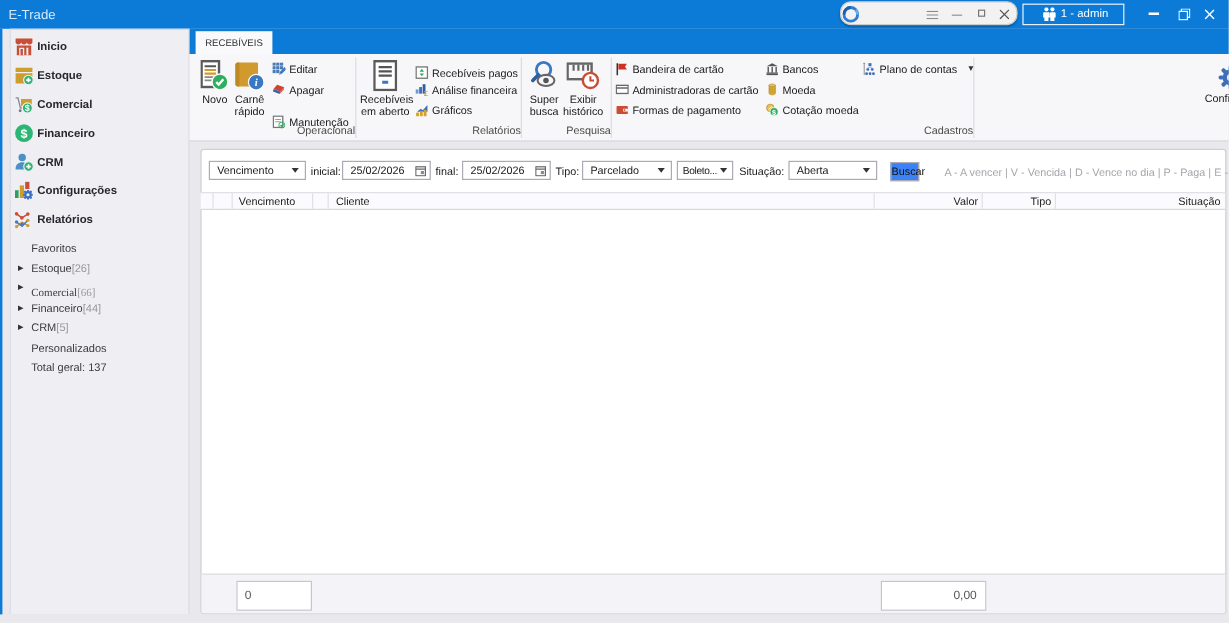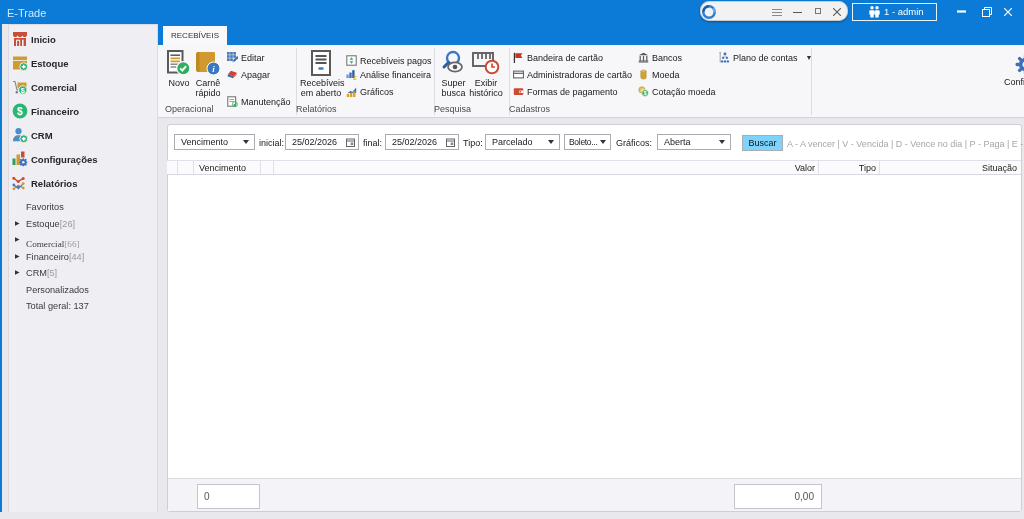--- a/index.html
+++ b/index.html
@@ -19,31 +19,31 @@
 .navitem { position:absolute; left:12px; height:16px; display:flex; align-items:center; gap:3px; font-size:9.5px; font-weight:bold; color:#26262e; }
 .navitem svg { width:16px; height:16px; }
 .tree { position:absolute; left:26px; font-size:9.2px; color:#3a3a40; white-space:nowrap; }
 .tree .n { color:#9a99a0; }
 .tri { position:absolute; left:15px; font-size:6px; color:#333; top-margin:0; }
 
 #tabband { left:158px; top:24px; width:866px; height:21px; background:#0b7bd7; }
 #tab { left:163px; top:26px; width:64px; height:19px; background:#f9f8fa; color:#333; font-size:8px; text-align:center; line-height:20px; }
 #ribbon { left:158px; top:45px; width:866px; height:73px; background:#f7f6f8; border-bottom:1px solid #d4d3da; }
 .gsep { position:absolute; top:48px; width:1px; height:67px; background:#dddce2; }
-.glabel { position:absolute; top:104px; font-size:9px; color:#4a4a4a; text-align:left; }
+.glabel { position:absolute; top:104px; font-size:9px; color:#4a4a4a; text-align:right; }
 .bigbtn { position:absolute; text-align:center; font-size:9px; color:#1a1a1a; line-height:9.5px; }
 .bigbtn svg { display:block; margin:0 auto 3px auto; }
 .smallbtn { position:absolute; height:17px; display:flex; align-items:center; gap:3px; font-size:9px; color:#1a1a1a; white-space:nowrap; }
 .smallbtn svg { width:11px; height:11px; }
 
 #panel { left:167px; top:124px; width:855px; height:388px; background:#fff; border:1px solid #cfced6; border-radius:3px; }
 .lbl { position:absolute; font-size:9px; color:#1a1a1a; }
 .input { position:absolute; background:#fff; border:1px solid #ababb3; font-size:9px; color:#1a1a1a; }
 .combo-arrow { position:absolute; right:5px; top:5px; width:0; height:0; border-left:3.5px solid transparent; border-right:3.5px solid transparent; border-top:4px solid #333; }
-#buscar { left:742px; top:135px; width:41px; height:16px; background:#7dd3fc; border:1px solid #ababb3; font-size:9px; text-align:center; line-height:15px; color:#111; }
+#buscar { left:742px; top:135px; width:24px; height:16px; background:#3b82f6; border:1px solid #ababb3; font-size:9px; text-align:center; line-height:15px; color:#111; }
 #legend { left:787px; top:139px; font-size:9px; color:#a6a5ab; white-space:nowrap; }
 
 #thead { left:167px; top:160px; width:854px; height:15px; background:#fbfafc; border-top:1px solid #e1e0e6; border-bottom:1px solid #d8d7df; }
 .th { position:absolute; top:0; height:13px; border-right:1px solid #e1e0e6; font-size:9px; color:#222; line-height:14px; }
 
 #footer { left:168px; top:478px; width:853px; height:33px; background:#f4f3f7; border-top:1px solid #dddce2; }
 .fbox { position:absolute; background:#fff; border:1px solid #c6c5cf; font-size:10px; color:#555; }
 #bottomstrip { left:0px; top:512px; width:1024px; height:7px; background:#e9e8ec; }
 </style>
 </head>
@@ -402,30 +402,31 @@
     </svg></div>
 <div class="abs lbl" style="left:363px;top:138px;">final:</div>
 <div class="abs input" style="left:385px;top:134px;width:74px;height:16px;line-height:15px;padding-left:6px;">25/02/2026<svg style="position:absolute;right:3px;top:3px;" width="9" height="9" viewBox="0 0 9 9">
       <rect x="0.5" y="1" width="8" height="7.5" fill="#fff" stroke="#666" stroke-width="1"></rect>
       <path d="M0.5 3h8" stroke="#666" stroke-width="1"></path>
       <rect x="4.7" y="4.5" width="2.6" height="2.6" fill="#888"></rect>
     </svg></div>
 <div class="abs lbl" style="left:463px;top:138px;">Tipo:</div>
 <div class="abs input" style="left:485px;top:134px;width:75px;height:16px;line-height:15px;padding-left:6px;">Parcelado<span class="combo-arrow"></span></div>
 <div class="abs input" style="left:564px;top:134px;width:47px;height:16px;line-height:15px;padding-left:4px;letter-spacing:-0.3px;font-size:8.5px;">Boleto...<span class="combo-arrow" style="right:4px;"></span></div>
-<div class="abs lbl" style="left:616px;top:138px;">Gráficos:</div>
+<div class="abs lbl" style="left:616px;top:138px;">Situação:</div>
 <div class="abs input" style="left:657px;top:134px;width:74px;height:16px;line-height:15px;padding-left:6px;">Aberta<span class="combo-arrow"></span></div>
 <div class="abs" id="buscar">Buscar</div>
 <div class="abs" id="legend">A - A vencer | V - Vencida | D - Vence no dia | P - Paga | E - Estornado</div>
 
 <div class="abs" id="thead">
   <div class="th" style="left:0;width:11px;"></div>
   <div class="th" style="left:11px;width:16px;"></div>
   <div class="th" style="left:27px;width:67px;padding-left:5px;">Vencimento</div>
   <div class="th" style="left:94px;width:13px;"></div>
+  <div class="th" style="left:107px;width:455px;padding-left:6px;">Cliente</div>
   <div class="th" style="left:562px;width:90px;text-align:right;padding-right:3px;">Valor</div>
   <div class="th" style="left:652px;width:61px;text-align:right;padding-right:3px;">Tipo</div>
   <div class="th" style="left:713px;width:140px;text-align:right;padding-right:3px;border-right:none;">Situação</div>
 </div>
 
 <div class="abs" id="footer"></div>
 <div class="abs fbox" style="left:197px;top:484px;width:63px;height:25px;line-height:23px;padding-left:6px;">0</div>
 <div class="abs fbox" style="left:734px;top:484px;width:88px;height:25px;line-height:23px;text-align:right;padding-right:7px;">0,00</div>
 <div class="abs" id="bottomstrip"></div>
 

